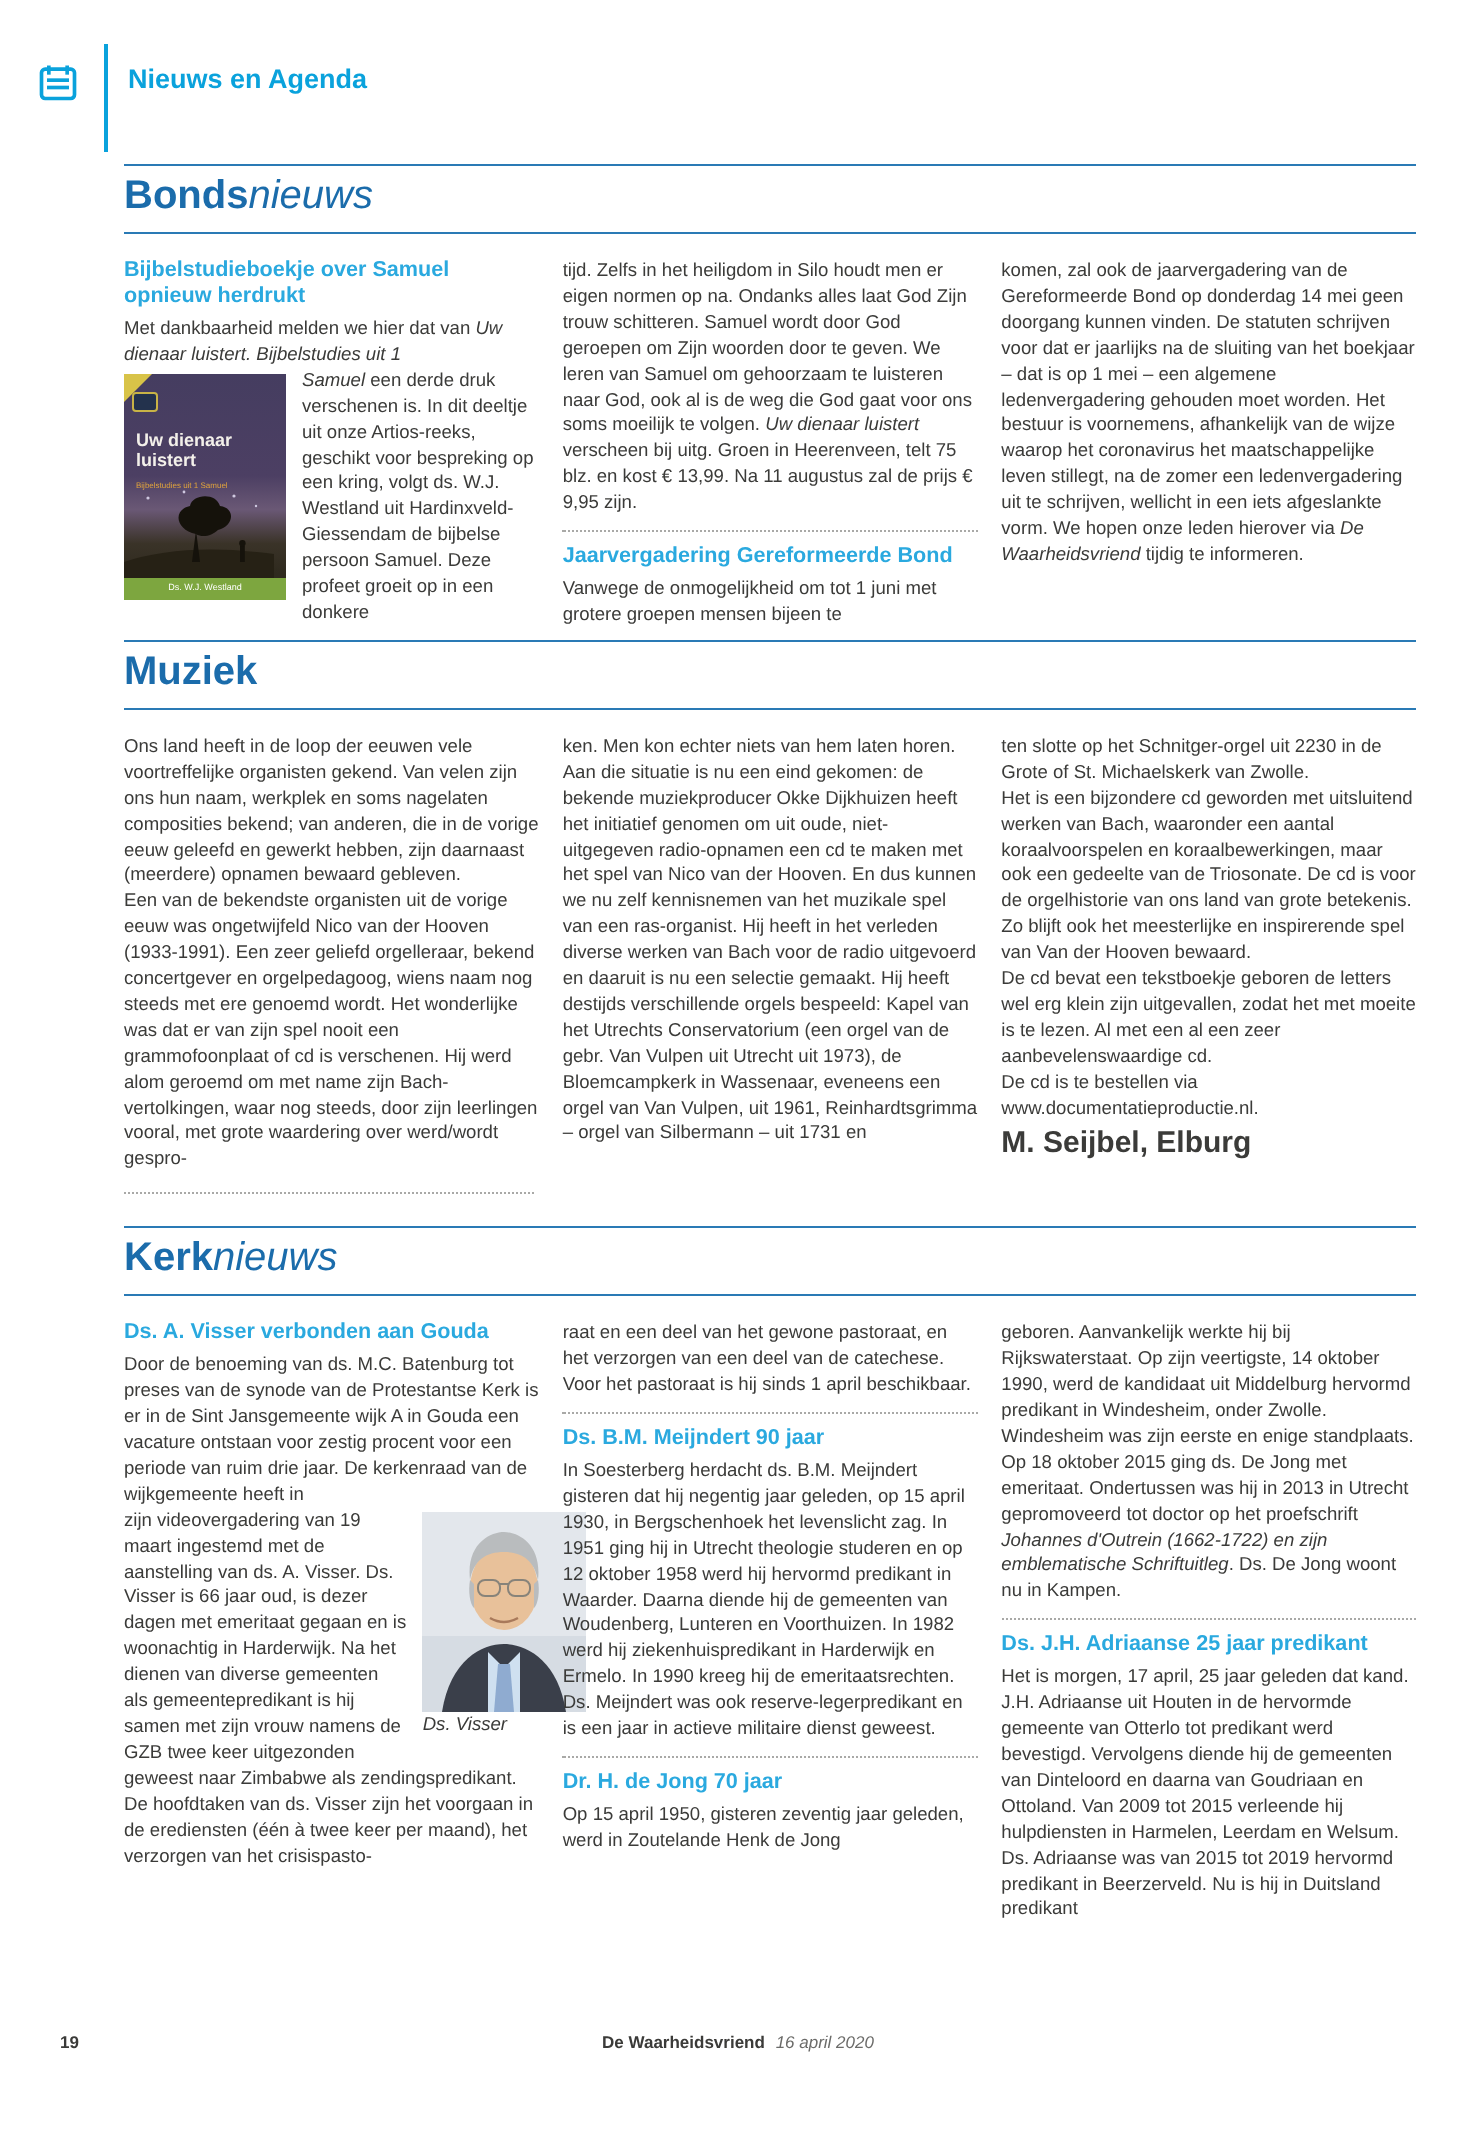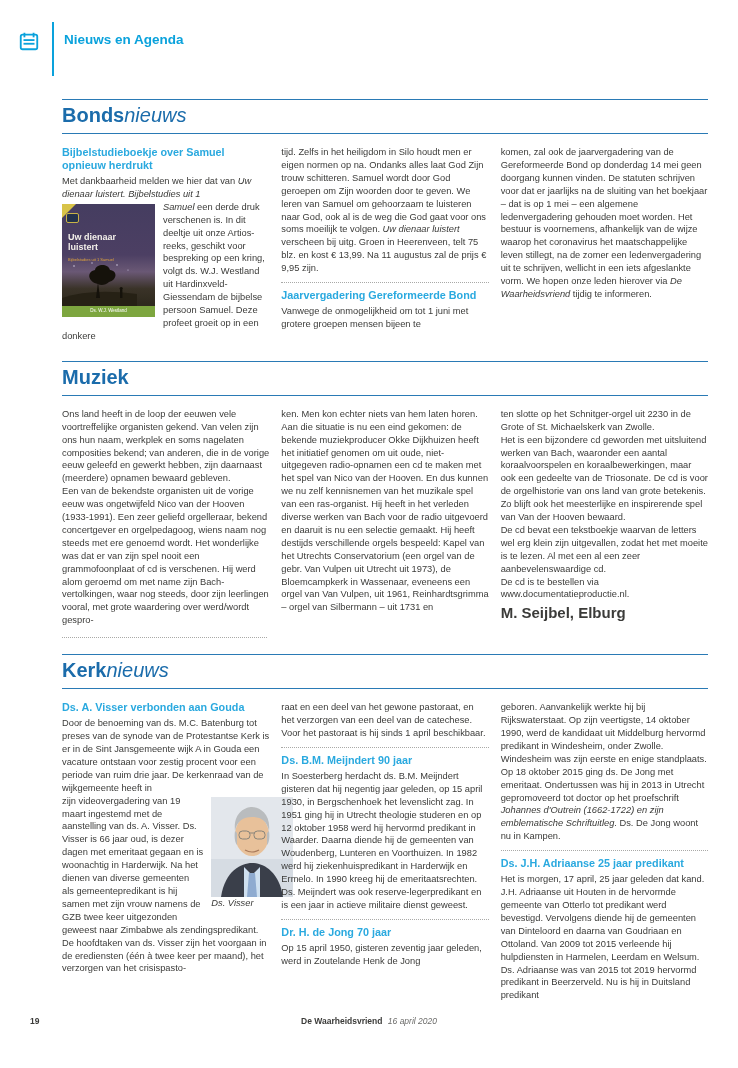--- a/index.html
+++ b/index.html
@@ -31,26 +31,26 @@
   .sec-head .t-bold{font-size:20px;font-weight:bold;color:var(--section-blue);}
   .sec-head .t-italic{font-size:20px;font-style:italic;color:var(--section-blue);}
   .cols{display:flex;gap:12px;margin-top:12px;}
   .col{flex:1 1 0;min-width:0;}
   .art-title{font-size:10.8px;font-weight:bold;color:var(--article-blue);line-height:13px;margin-bottom:3px;}
   .body-p{font-size:9.3px;line-height:12.9px;text-align:left;}
   .body-p + .body-p{margin-top:0;}
   .divider{border-top:1.5px dotted #a9a9a7;margin:7px 0 6px 0;}
   .sig{font-size:15px;font-weight:bold;text-align:left;margin-top:3px;}
   .sec{margin-bottom:0;}
-  .sec-bonds{margin-top:21px;}
-  .sec-muziek{margin-top:18px;}
+  .sec-bonds{margin-top:4px;}
+  .sec-muziek{margin-top:6px;}
   .sec-kerk{margin-top:16px;}
   .end-dots{border-top:1.5px dotted #a9a9a7;width:205px;margin:10px 0 4px 0;}
   
-  .book{float:left;width:93px;height:113px;margin:3px 8px 2px 0;position:relative;
+  .book{float:left;width:81px;height:113px;margin:3px 8px 2px 0;position:relative;
     background:linear-gradient(180deg,#453d60 0%,#4c3f63 45%,#6a5875 60%,#3a3328 75%,#2f2a1e 88%,#2f2a1e 100%);
     overflow:hidden;}
   .book .corner{position:absolute;left:0;top:0;width:0;height:0;
     border-left:14px solid #d8c348;border-bottom:14px solid transparent;}
   .book .badge{position:absolute;left:4px;top:9px;width:13px;height:10px;background:#23324d;border-radius:2px;border:1px solid #c8b346;}
   .book .b-title{position:absolute;left:6px;top:28px;font-size:9px;font-weight:bold;color:#f3f0ea;line-height:10px;}
   .book .b-sub{position:absolute;left:6px;top:50px;font-size:4px;color:#e0a33c;}
   .book .b-band{position:absolute;left:0;bottom:0;width:100%;height:11px;background:#7da63f;
     display:flex;align-items:center;justify-content:center;font-size:4.5px;color:#fff;}
   .book svg.scene{position:absolute;left:0;bottom:11px;}
@@ -138,21 +138,21 @@
           <p class="body-p"><span>Ons land heeft in de loop der eeuwen vele voortreffelijke organisten gekend. Van velen zijn ons hun naam, werkplek en soms nagelaten composities bekend; van anderen, die in de vorige eeuw geleefd en gewerkt hebben, zijn daarnaast (meerdere) opnamen bewaard gebleven.</span></p>
           <p class="body-p"><span>Een van de bekendste organisten uit de vorige eeuw was ongetwijfeld Nico van der Hooven (1933-1991). Een zeer geliefd orgelleraar, bekend concertgever en orgelpedagoog, wiens naam nog steeds met ere genoemd wordt. Het wonderlijke was dat er van zijn spel nooit een grammofoonplaat of cd is verschenen. Hij werd alom geroemd om met name zijn Bach-vertolkingen, waar nog steeds, door zijn leerlingen vooral, met grote waardering over werd/wordt gespro-</span></p>
         </div>
         <div class="col">
           <p class="body-p"><span>ken. Men kon echter niets van hem laten horen.</span></p>
           <p class="body-p"><span>Aan die situatie is nu een eind gekomen: de bekende muziekproducer Okke Dijkhuizen heeft het initiatief genomen om uit oude, niet-uitgegeven radio-opnamen een cd te maken met het spel van Nico van der Hooven. En dus kunnen we nu zelf kennisnemen van het muzikale spel van een ras-organist. Hij heeft in het verleden diverse werken van Bach voor de radio uitgevoerd en daaruit is nu een selectie gemaakt. Hij heeft destijds verschillende orgels bespeeld: Kapel van het Utrechts Conservatorium (een orgel van de gebr. Van Vulpen uit Utrecht uit 1973), de Bloemcampkerk in Wassenaar, eveneens een orgel van Van Vulpen, uit 1961, Reinhardtsgrimma – orgel van Silbermann – uit 1731 en</span></p>
         </div>
         <div class="col">
           <p class="body-p"><span>ten slotte op het Schnitger-orgel uit 2230 in de Grote of St. Michaelskerk van Zwolle.</span></p>
           <p class="body-p"><span>Het is een bijzondere cd geworden met uitsluitend werken van Bach, waaronder een aantal koraalvoorspelen en koraalbewerkingen, maar ook een gedeelte van de Triosonate. De cd is voor de orgelhistorie van ons land van grote betekenis. Zo blijft ook het meesterlijke en inspirerende spel van Van der Hooven bewaard.</span></p>
-          <p class="body-p"><span>De cd bevat een tekstboekje waarvan de letters wel erg klein zijn uitgevallen, zodat het met moeite is te lezen. Al met een al een zeer aanbevelenswaardige cd.</span></p>
+          <p class="body-p"><span>De cd bevat een tekstboekje geboren de letters wel erg klein zijn uitgevallen, zodat het met moeite is te lezen. Al met een al een zeer aanbevelenswaardige cd.</span></p>
           <p class="body-p"><span>De cd is te bestellen via www.documentatieproductie.nl.</span></p>
           <div class="sig">M. Seijbel, Elburg</div>
         </div>
       </div>
       <div class="end-dots"></div>
     </div>
 
     <div class="sec sec-kerk">
       <div class="sec-head">
         <span class="t-bold">Kerk</span><span class="t-italic">nieuws</span>

